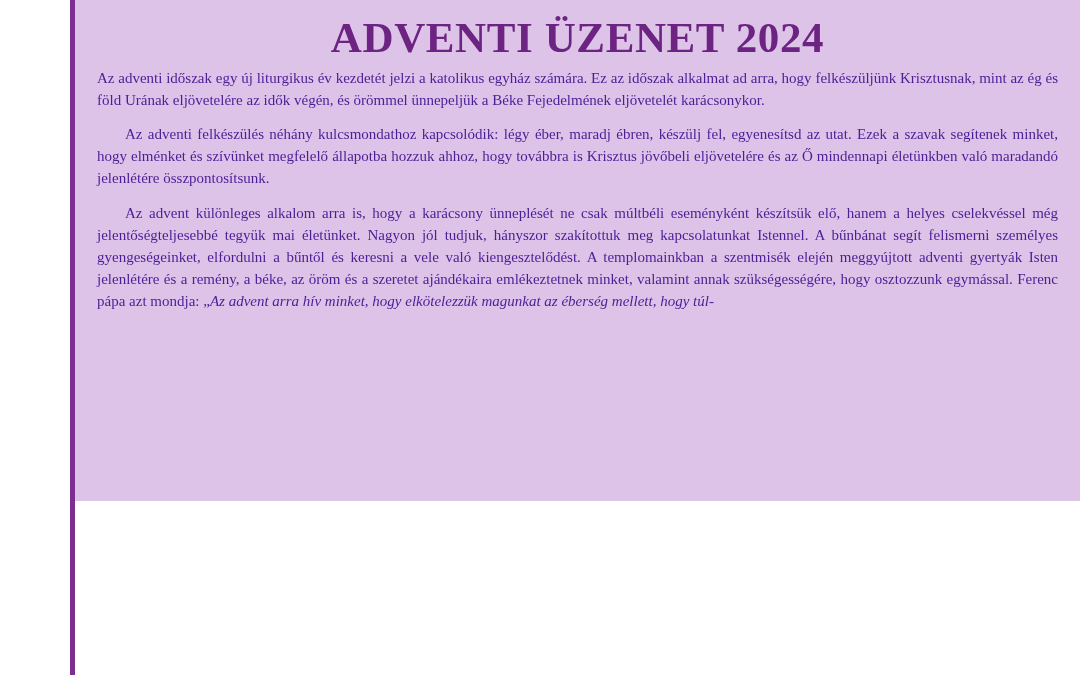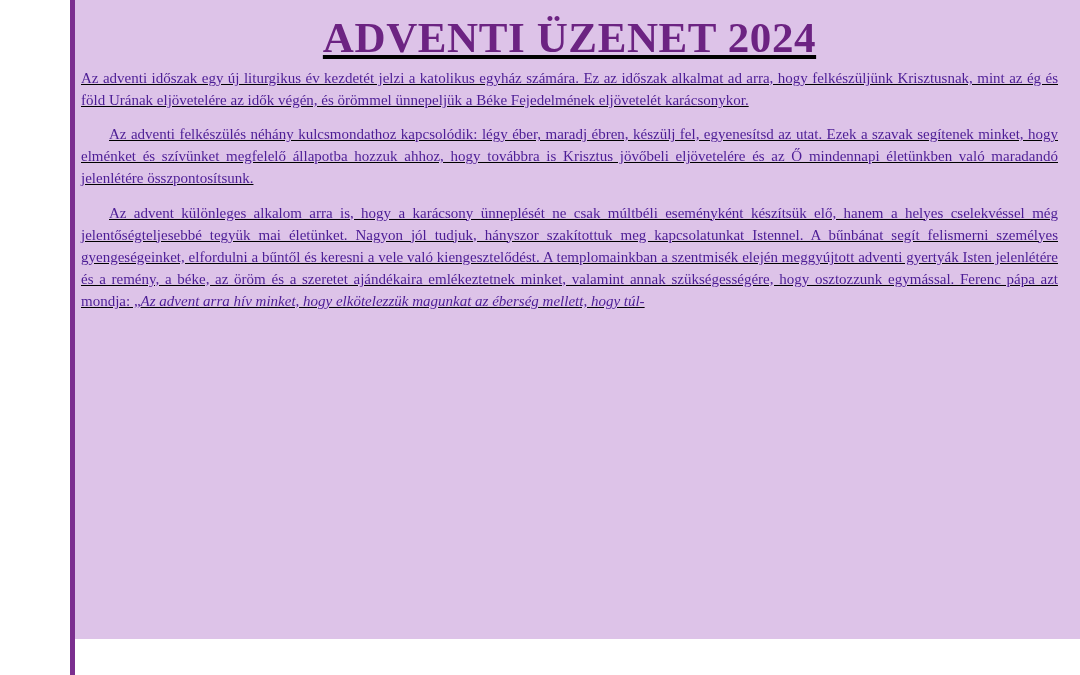--- a/index.html
+++ b/index.html
@@ -36,26 +36,25 @@
     top: 0;
     width: 5px;
     height: 675px;
     background: #7b2f8f;
   }
   .panel {
     position: absolute;
     left: 75px;
     top: 0;
     width: 1005px;
-    height: 639px;
+    height: 501px;
     background: #ddc3e8;
     box-sizing: border-box;
-    padding: 0 22px 0 6px;
+    padding: 0 22px 0 22px;
     overflow: hidden;
-    text-decoration: underline;
   }
   .doc-title {
     margin: 0;
     padding: 14px 0 6px 0;
     text-align: center;
     color: #6c2382;
     font-family: "Liberation Serif", serif;
     font-weight: bold;
     font-size: 43px;
     letter-spacing: 0.6px;

